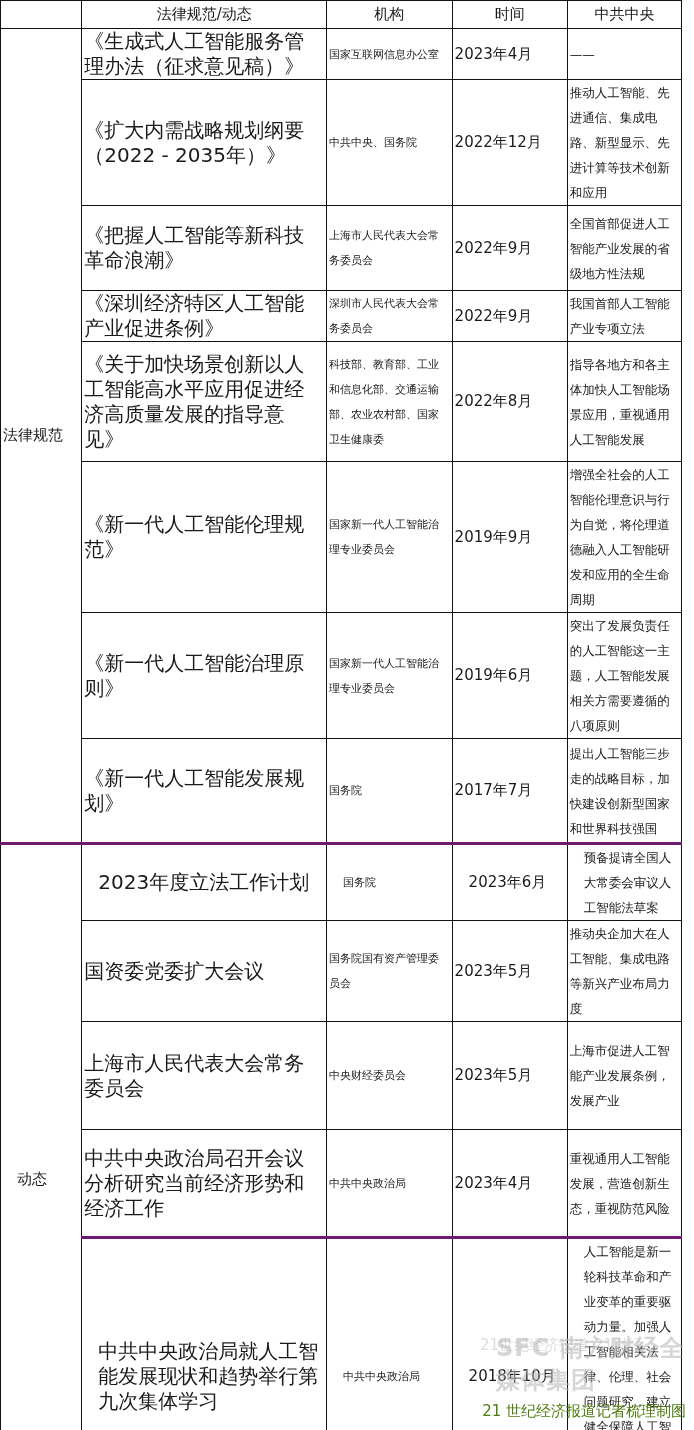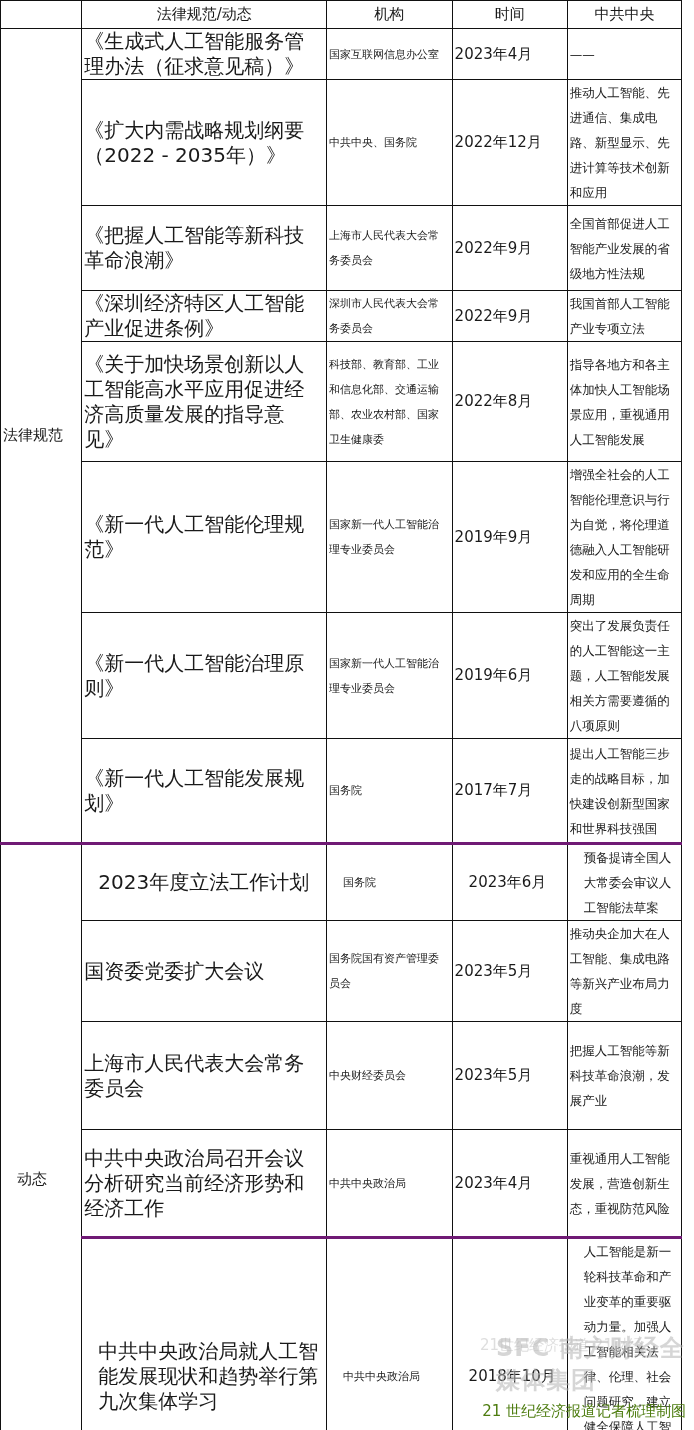--- a/index.html
+++ b/index.html
@@ -105,21 +105,21 @@
     <tr style="height:80px">
       <td class="name">国资委党委扩大会议</td>
       <td class="org">国务院国有资产管理委员会</td>
       <td class="date">2023年5月</td>
       <td class="rel">推动央企加大在人工智能、集成电路等新兴产业布局力度</td>
     </tr>
     <tr style="height:108px">
       <td class="name">上海市人民代表大会常务委员会</td>
       <td class="org">中央财经委员会</td>
       <td class="date">2023年5月</td>
-      <td class="rel" style="vertical-align:middle">把握人工智能等新科技革命浪潮，发展产业</td>
+      <td class="rel" style="vertical-align:middle">上海市促进人工智能产业发展条例，发展产业</td>
     </tr>
     <tr style="height:108px">
       <td class="name">中共中央政治局召开会议分析研究当前经济形势和经济工作</td>
       <td class="org">中共中央政治局</td>
       <td class="date">2023年4月</td>
       <td class="rel" style="vertical-align:middle">重视通用人工智能发展，营造创新生态，重视防范风险</td>
     </tr>
     <tr class="section-break" style="height:230px">
       <td class="name">中共中央政治局就人工智能发展现状和趋势举行第九次集体学习</td>
       <td class="org">中共中央政治局</td>

